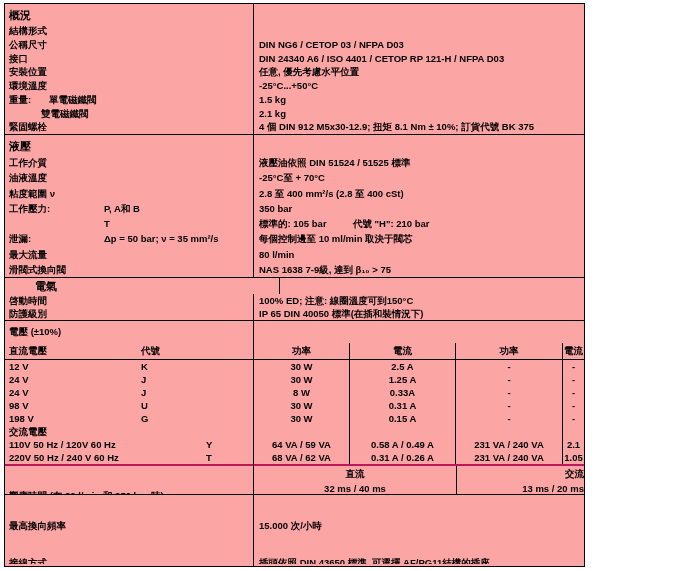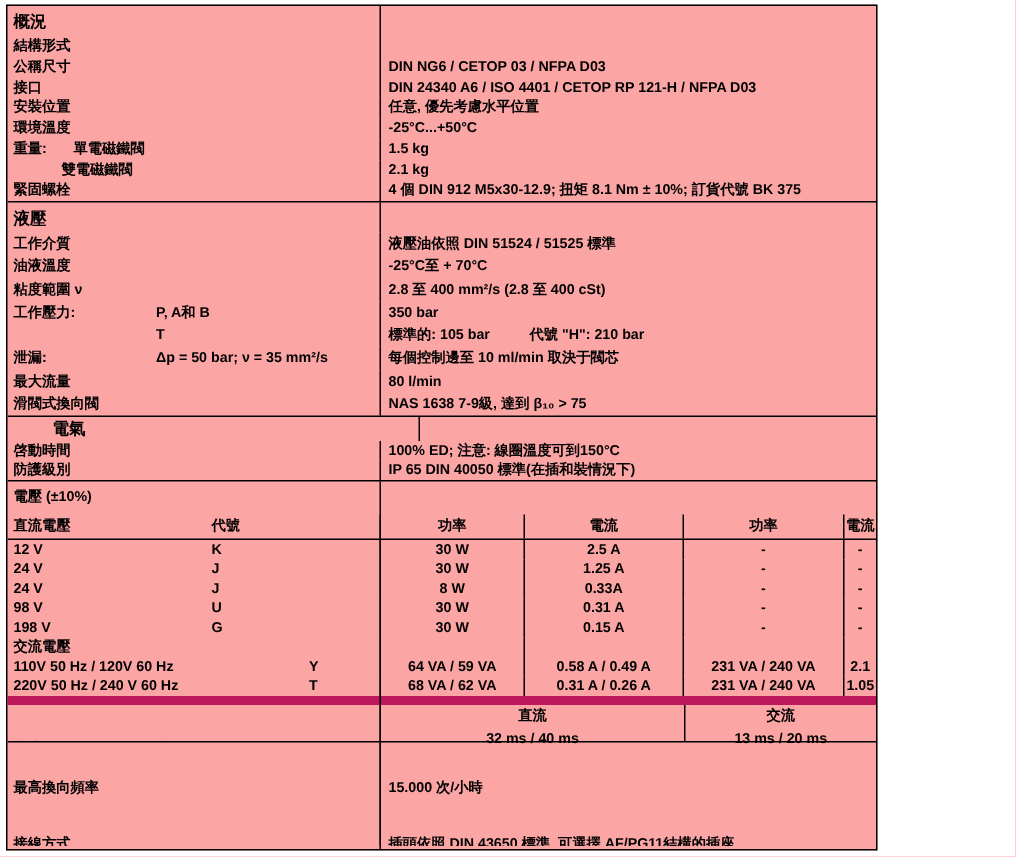--- a/index.html
+++ b/index.html
@@ -37,24 +37,24 @@
   .gh-conn { flex: 1; }
   .vb2 { display: flex; height: 17px; line-height: 16px; font-size: 9.5px; border-bottom: 1px solid #000; }
   .c1 { flex: 0 0 96px; border-right: 1px solid #000; text-align: center; overflow: hidden; }
   .c2 { flex: 0 0 106px; border-right: 1px solid #000; text-align: center; overflow: hidden; }
   .c3 { flex: 0 0 107px; border-right: 1px solid #000; text-align: center; overflow: hidden; }
   .c4 { flex: 1; text-align: center; overflow: hidden; }
   .vr { display: flex; height: 13px; line-height: 13px; font-size: 9.5px; }
   .vname { display: inline-block; width: 132px; }
   .vnameAC { display: inline-block; width: 197px; }
   
-  .resp { display: flex; height: 30px; border-top: 6px solid #be185d; font-size: 9.5px; }
+  .resp { display: flex; height: 30px; border-top: 2px solid #be185d; font-size: 9.5px; }
   .resp .cl > div { height: 15px; line-height: 15px; }
   .resp-mid { flex: 0 0 203px; border-right: 1px solid #000; text-align: center; }
-  .resp-right { flex: 1; text-align: center; }
+  .resp-right { flex: 1; text-align: right; }
   .resp-mid > div, .resp-right > div { height: 15px; line-height: 15px; }
   
   .bottom { display: flex; height: 70px; border-top: 1px solid #000; font-size: 9.5px; }
   .bl1 { height: 17px; line-height: 17px; }
   .bl2 { height: 14px; line-height: 14px; }
 </style>
 </head>
 <body>
 
 <div class="sheet">

